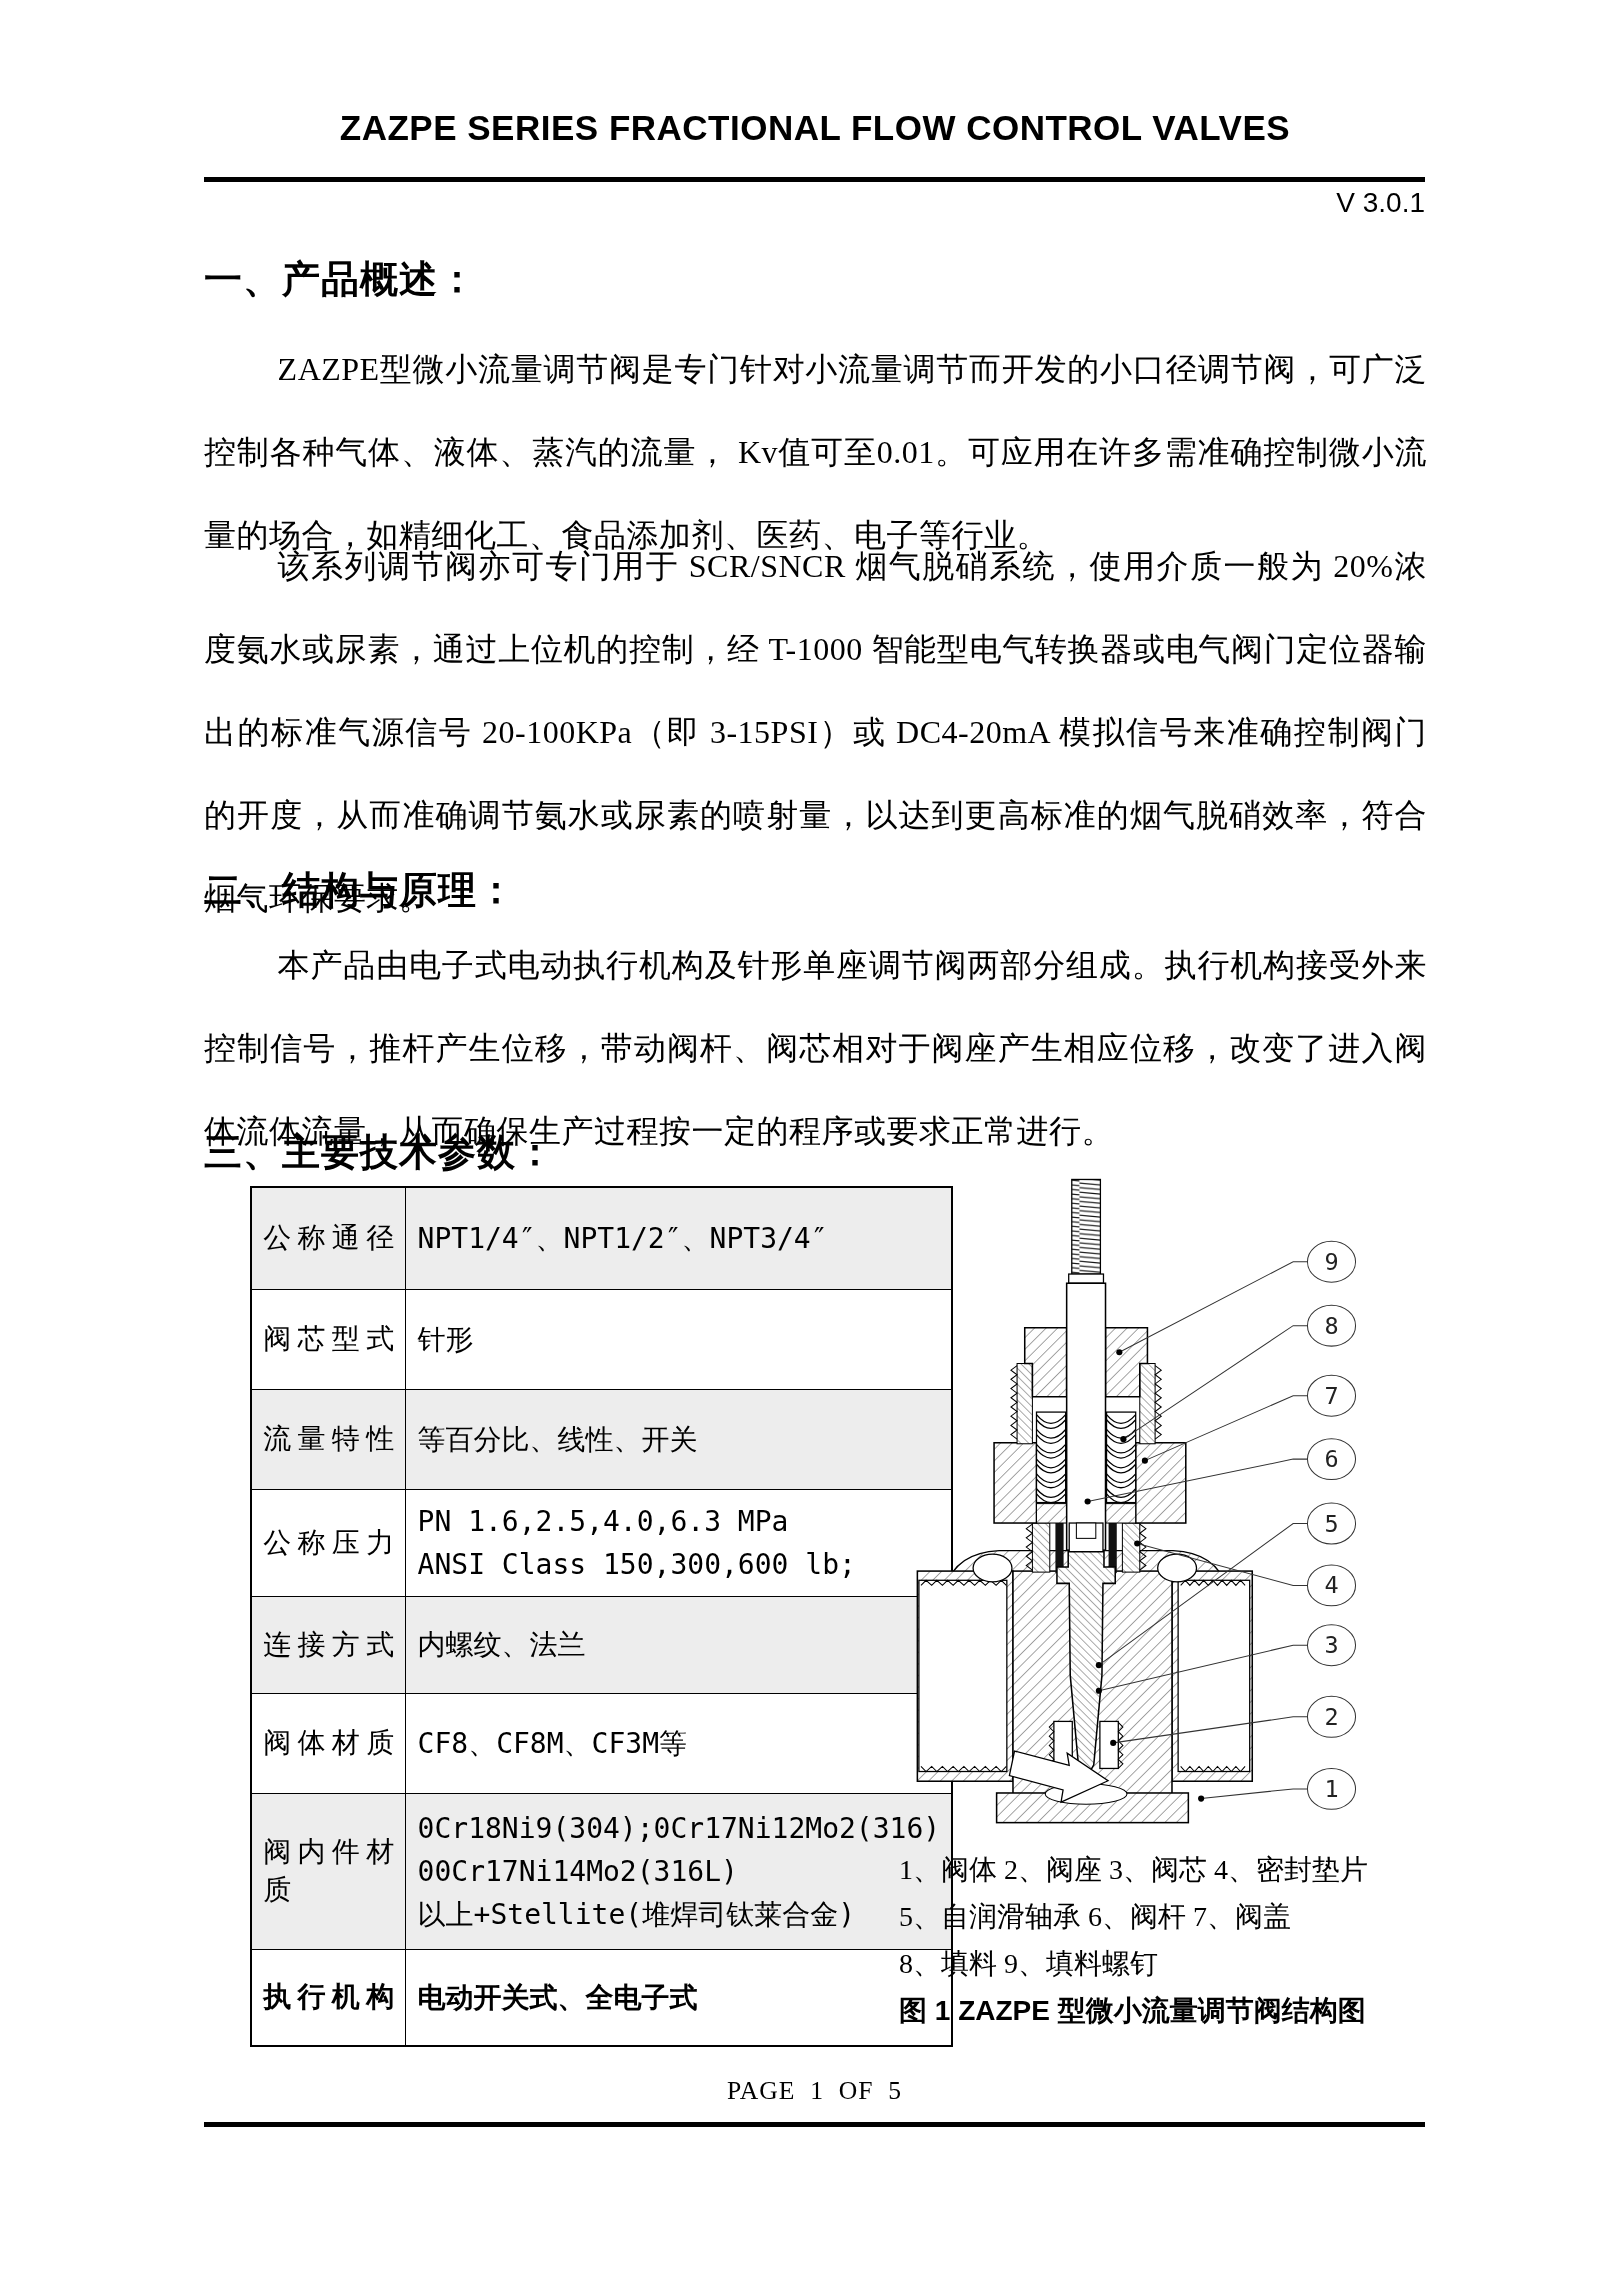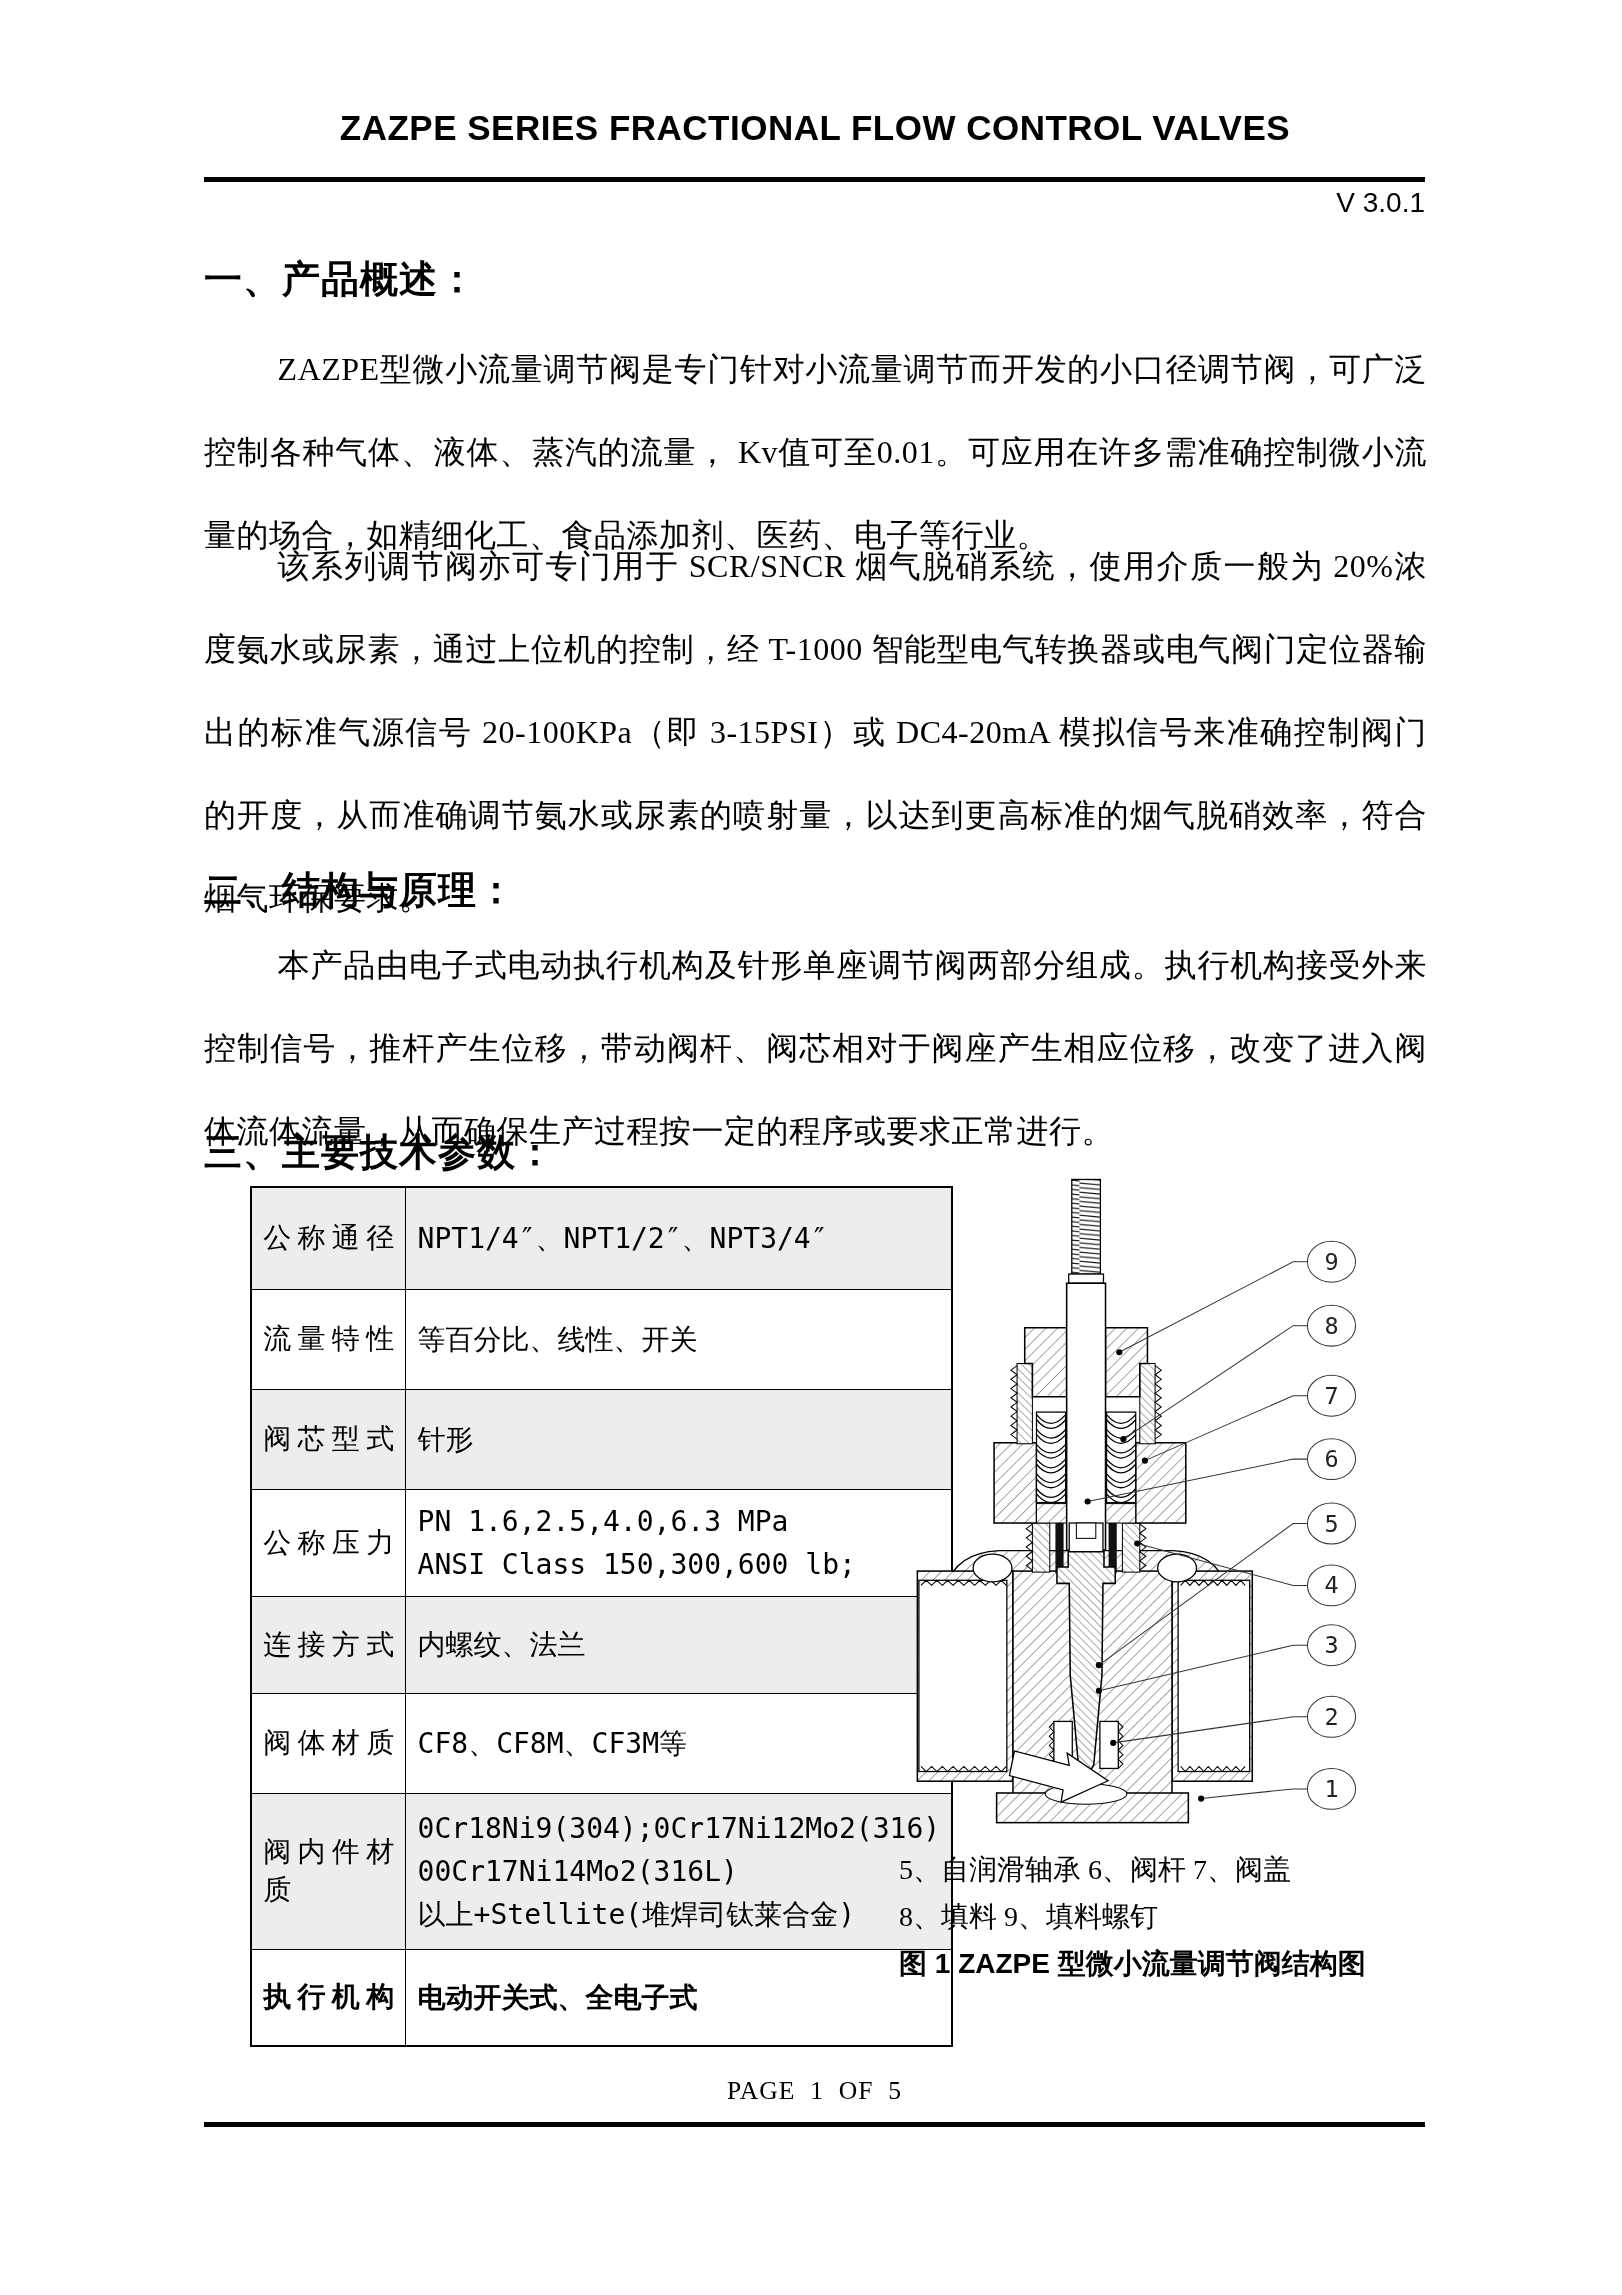--- a/index.html
+++ b/index.html
@@ -65,29 +65,29 @@
 
 <table class="abs" id="spec-table">
   <tbody>
       <tr style="height:102px;">
     <td class="lbl">公称通径</td>
     <td class="val">
           <div>NPT1/4″、NPT1/2″、NPT3/4″</div>
         </td>
   </tr>
   <tr style="height:100px;">
+    <td class="lbl">阀芯型式</td>
+    <td class="val">
+          <div>针形</div>
+        </td>
+  </tr>
+  <tr style="height:100px;">
     <td class="lbl">流量特性</td>
     <td class="val">
           <div>等百分比、线性、开关</div>
-        </td>
-  </tr>
-  <tr style="height:100px;">
-    <td class="lbl">阀芯型式</td>
-    <td class="val">
-          <div>针形</div>
         </td>
   </tr>
   <tr style="height:107px;">
     <td class="lbl">公称压力</td>
     <td class="val">
       <div>PN 1.6,2.5,4.0,6.3 MPa</div>
       <div>ANSI Class 150,300,600 lb;</div>
     </td>
   </tr>
   <tr style="height:97px;">
@@ -250,20 +250,21 @@
     <ellipse cx="885" cy="951" rx="47" ry="40" fill="#fff" stroke="#333" stroke-width="2"></ellipse>
     <text x="885" y="951" text-anchor="middle" dominant-baseline="central" font-size="46" fill="#222">3</text>
     <ellipse cx="885" cy="1091" rx="47" ry="40" fill="#fff" stroke="#333" stroke-width="2"></ellipse>
     <text x="885" y="1091" text-anchor="middle" dominant-baseline="central" font-size="46" fill="#222">2</text>
     <ellipse cx="885" cy="1232" rx="47" ry="40" fill="#fff" stroke="#333" stroke-width="2"></ellipse>
     <text x="885" y="1232" text-anchor="middle" dominant-baseline="central" font-size="46" fill="#222">1</text>
   </g>
 </svg>
 
 <div class="abs" id="legend">
+  <div>1、阀体 2、阀座 3、阀芯 4、密封垫片</div>
   <div>5、自润滑轴承 6、阀杆 7、阀盖</div>
   <div>8、填料  9、填料螺钉</div>
   <div class="cap">图 1 ZAZPE 型微小流量调节阀结构图</div>
 </div>
 
 <div class="abs" id="footer-text">PAGE  1  OF  5</div>
 <div class="abs" id="hr-bottom"></div>
 
 
 </body></html>

